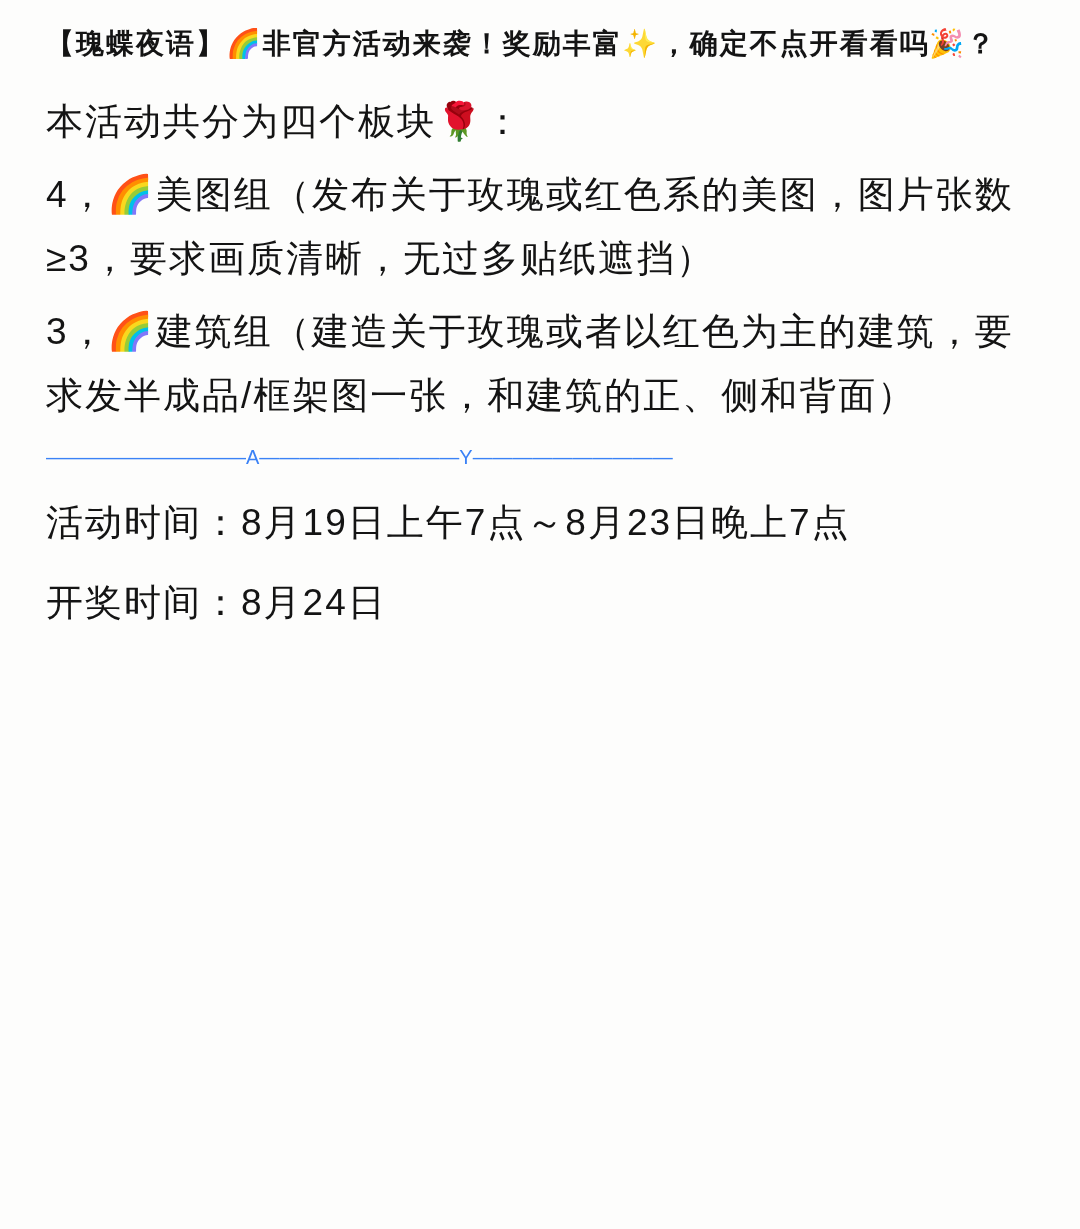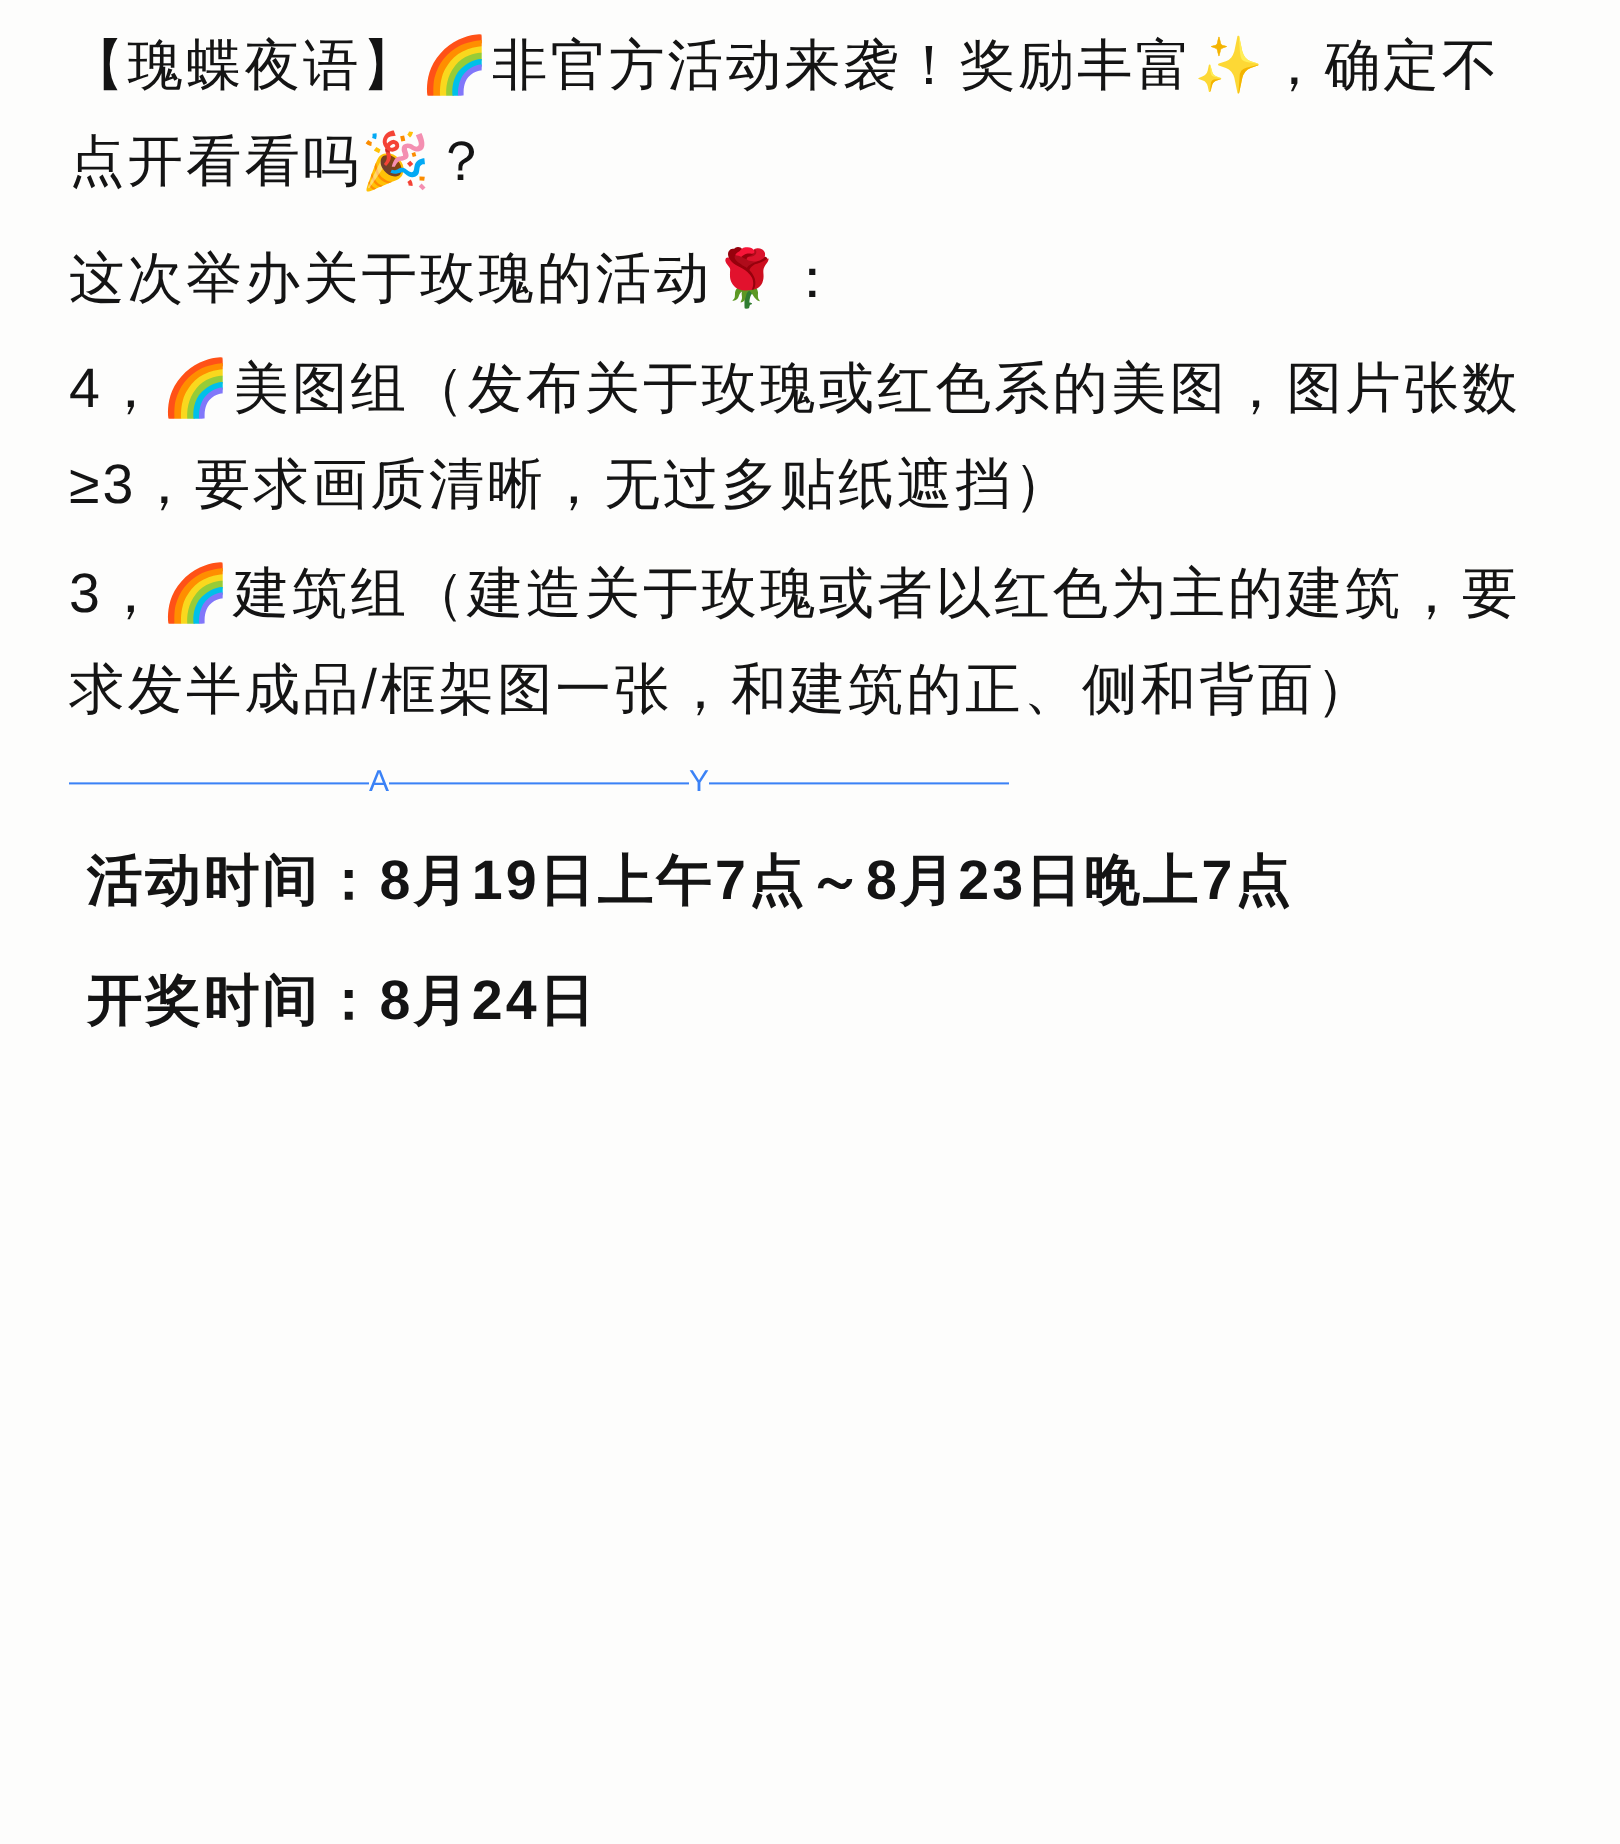--- a/index.html
+++ b/index.html
@@ -12,22 +12,22 @@
     background: #fdfdfc;
     color: #141414;
     font-family: "Liberation Sans", "DejaVu Sans", sans-serif;
     overflow: hidden;
   }
   .content {
     padding: 12px 44px 0 46px;
     box-sizing: border-box;
   }
   .title {
-    font-size: 37px;
-    font-weight: 400;
+    font-size: 28px;
+    font-weight: 700;
     line-height: 64px;
     letter-spacing: 2px;
     margin: 0 0 14px 0;
   }
   .para {
     font-size: 37px;
     font-weight: 500;
     line-height: 64px;
     letter-spacing: 2px;
     margin: 0 0 9px 0;
@@ -40,35 +40,35 @@
     font-size: 20px;
     font-weight: 400;
     letter-spacing: 0;
     white-space: nowrap;
     overflow: hidden;
     margin: 18px 0 22px 0;
     color: #3b82f6;
   }
   .footer-line {
     font-size: 37px;
-    font-weight: 700;
+    font-weight: 400;
     line-height: 64px;
     letter-spacing: 2px;
-    margin: 0 0 16px 12px;
+    margin: 0 0 16px 0;
   }
 </style>
 </head>
 <body>
 
 <div class="content">
 
   <h1 class="title">【瑰蝶夜语】🌈非官方活动来袭！奖励丰富✨，确定不点开看看吗🎉？</h1>
 
 
-  <p class="para">这次举办关于玫瑰的活动🌹：</p>
+  <p class="para">本活动共分为四个板块🌹：</p>
 
   <p class="para">4，🌈美图组（发布关于玫瑰或红色系的美图，图片张数≥3，要求画质清晰，无过多贴纸遮挡）</p>
 
 
   <p class="para">3，🌈建筑组（建造关于玫瑰或者以红色为主的建筑，要求发半成品/框架图一张，和建筑的正、侧和背面）</p>
 
 
   <div class="divider">——————————A——————————Y——————————</div>
 
   <p class="footer-line">活动时间：8月19日上午7点～8月23日晚上7点</p>

